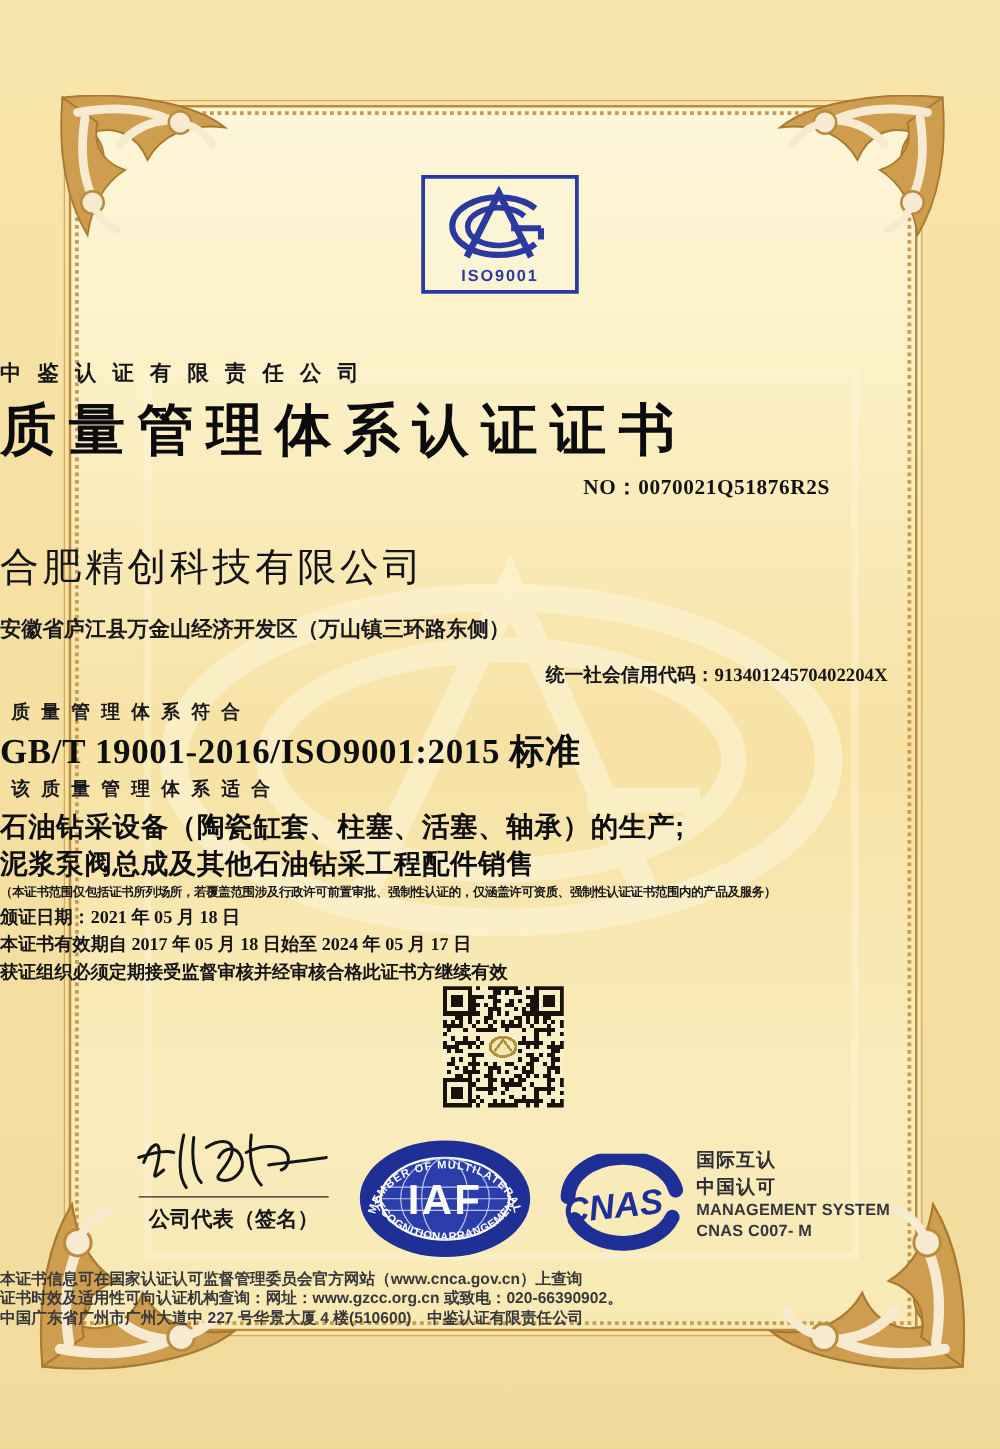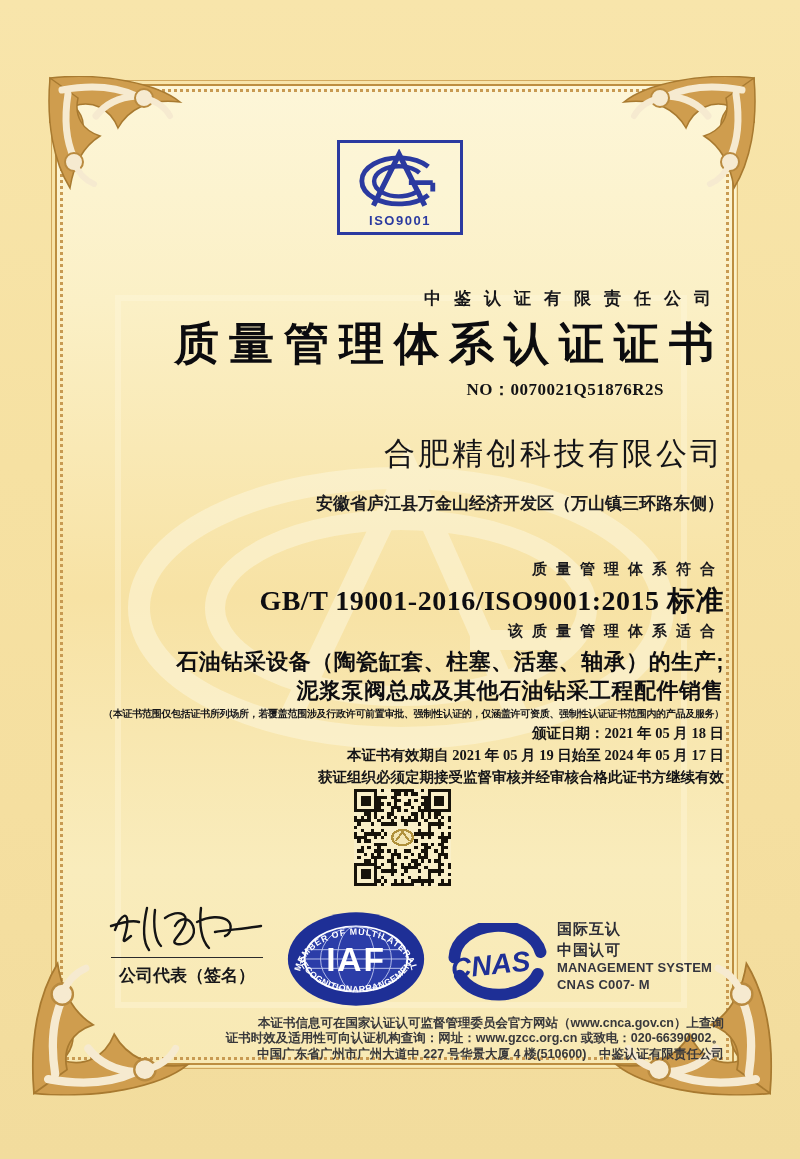--- a/index.html
+++ b/index.html
@@ -14,21 +14,21 @@
          border:3px dotted #c89a52;}
   .frame::after{content:""; position:absolute; left:-6px; top:-6px; right:-6px; bottom:-6px;
          border:1px solid #d2a95e;}
   .orn{position:absolute; width:160px; height:118px;}
   .orn.tl{left:48px; top:76px;}
   .orn.tr{right:44px; top:76px; transform:scaleX(-1);}
   .orn.bl{left:46px; bottom:74px; transform:scale(1.18,-1.18);}
   .orn.br{right:42px; bottom:74px; transform:scale(-1.18,-1.18);}
   .wm{position:absolute; left:0; top:0; pointer-events:none;}
   .abs{position:absolute;}
-  .ctr{left:0; width:724px; text-align:right;}
+  .ctr{left:0; width:724px; text-align:left;}
   .t-issuer{top:287px; font-size:17px; font-weight:600; letter-spacing:13px; color:#17171a;}
   .t-title{top:314px; font-size:45px; font-weight:900; letter-spacing:10px; color:#0c0c0f;
            font-family:"Liberation Sans", sans-serif;}
   .t-certno{top:378px; right:136px; font-size:17px; font-weight:700; color:#121215; letter-spacing:0.5px;}
   .t-hereby{top:406px; font-size:15px; font-weight:700; letter-spacing:24px; color:#1a1a1e; text-indent:24px;}
   .t-company{top:433px; font-size:31px; font-weight:500; letter-spacing:3px; color:#141417;}
   .t-address{top:492px; font-size:17px; font-weight:700; color:#1a1a1e;}
   .t-credit{top:531px; right:90px; font-size:15px; font-weight:700; color:#141417;}
   .t-conform{top:560px; font-size:15px; font-weight:700; letter-spacing:9px; color:#1a1a1e; text-indent:9px;}
   .t-standard{top:582px; font-size:28px; font-weight:800; color:#0e0e11; letter-spacing:0.5px;}
@@ -129,28 +129,29 @@
     </svg>
     <div class="iso">ISO9001</div>
   </div>
 
   <div class="abs ctr t-issuer">中鉴认证有限责任公司</div>
   <div class="abs ctr t-title">质量管理体系认证证书</div>
   <div class="abs t-certno">NO：0070021Q51876R2S</div>
 
   <div class="abs ctr t-company">合肥精创科技有限公司</div>
   <div class="abs ctr t-address">安徽省庐江县万金山经济开发区（万山镇三环路东侧）</div>
+  <div class="abs t-credit">统一社会信用代码：91340124570402204X</div>
   <div class="abs ctr t-conform">质量管理体系符合</div>
   <div class="abs ctr t-standard">GB/T 19001-2016/ISO9001:2015 标准</div>
   <div class="abs ctr t-fit">该质量管理体系适合</div>
   <div class="abs ctr t-scope t-scope1">石油钻采设备（陶瓷缸套、柱塞、活塞、轴承）的生产;</div>
   <div class="abs ctr t-scope t-scope2">泥浆泵阀总成及其他石油钻采工程配件销售</div>
   <div class="abs ctr t-disc">（本证书范围仅包括证书所列场所，若覆盖范围涉及行政许可前置审批、强制性认证的，仅涵盖许可资质、强制性认证证书范围内的产品及服务）</div>
   <div class="abs ctr t-date t-issue">颁证日期：2021 年 05 月 18 日</div>
-  <div class="abs ctr t-date t-valid">本证书有效期自 2021 年 05 月 19 日始至 2024 年 05 月 17 日</div>
+  <div class="abs ctr t-date t-valid">本证书有效期自 2017 年 05 月 18 日始至 2024 年 05 月 17 日</div>
   <div class="abs ctr t-date t-note">获证组织必须定期接受监督审核并经审核合格此证书方继续有效</div>
 
   <div class="abs qr">
     <svg id="qr" viewBox="0 0 29 29" shape-rendering="crispEdges" fill="#17130a">
         <rect x="0" y="0" width="1" height="1"></rect>
         <rect x="1" y="0" width="1" height="1"></rect>
         <rect x="2" y="0" width="1" height="1"></rect>
         <rect x="3" y="0" width="1" height="1"></rect>
         <rect x="4" y="0" width="1" height="1"></rect>
         <rect x="5" y="0" width="1" height="1"></rect>

